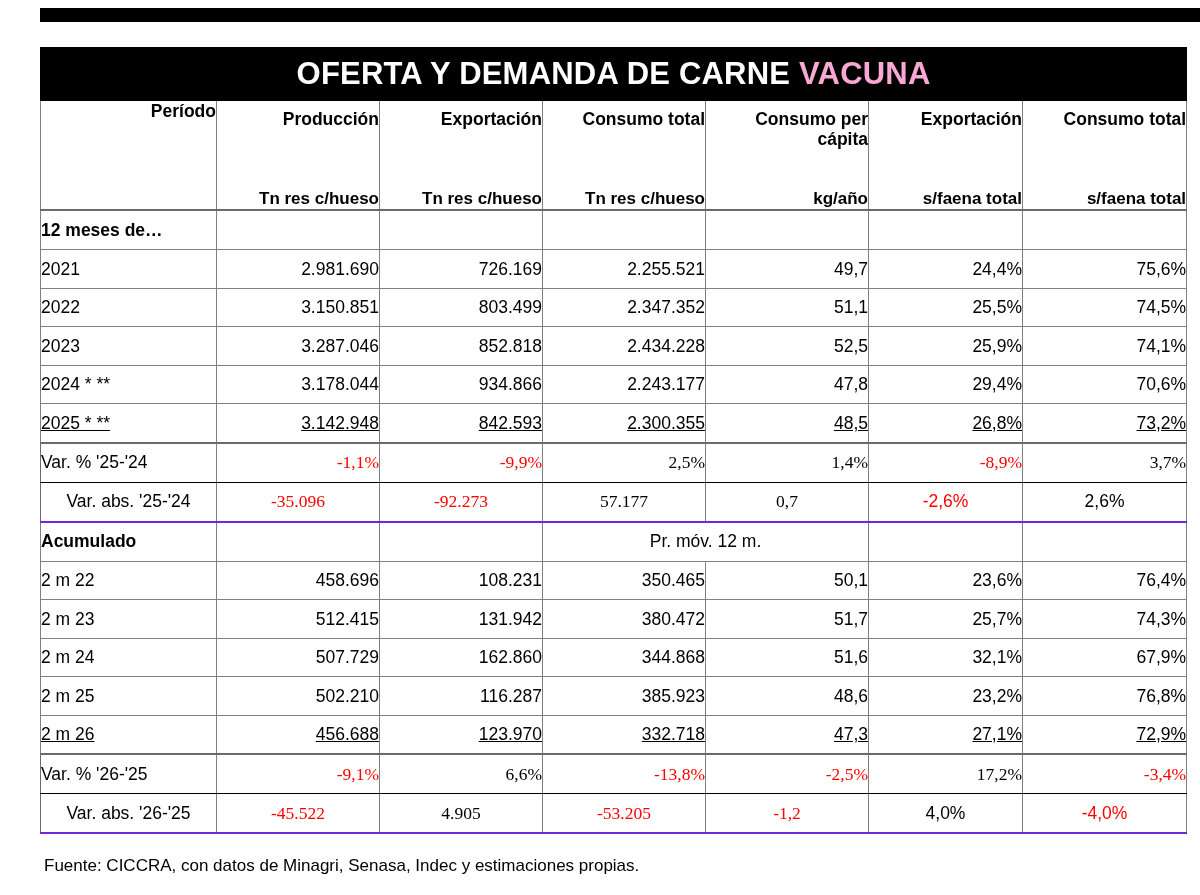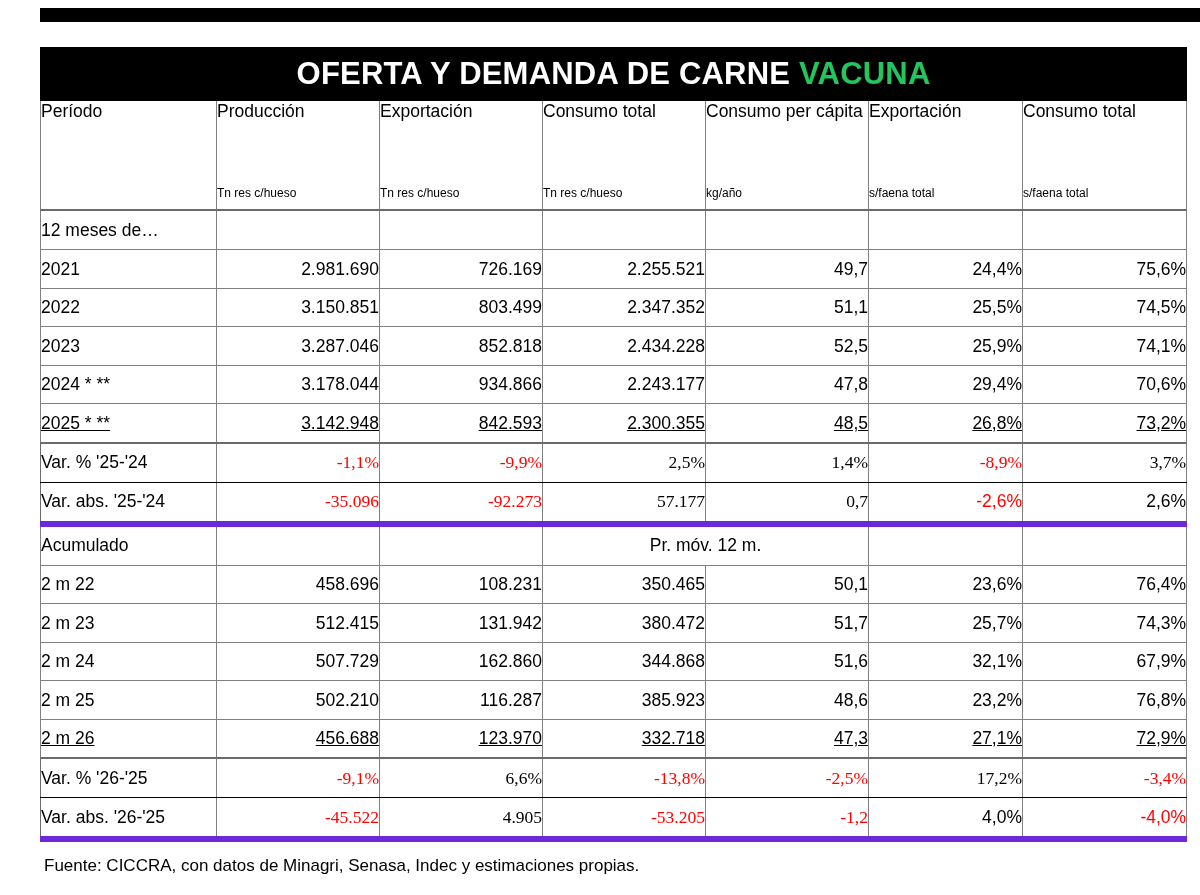--- a/index.html
+++ b/index.html
@@ -71,42 +71,43 @@
     height: 52px;
     text-align: center;
   }
   .title-text {
     font-size: 31px;
     font-weight: bold;
     letter-spacing: 0.2px;
     color: #ffffff;
     white-space: nowrap;
   }
-  .title-text .accent { color: #22c55e; margin-top: 28px; }
+  .title-text .accent { color: #f9a8d4; margin-top: 28px; }
 
   
   tr.head-row td {
     height: 108px;
-    text-align: left;
+    text-align: right;
     vertical-align: top;
     border-bottom: 2px solid #6b6b6b;
     border-top: 1px solid #000000;
+    font-weight: bold;
   }
   td.head-cell .hd-main {
     display: block;
-    padding-top: 0;
+    padding-top: 8px;
     font-size: 17.5px;
   }
   td.head-cell .hd-sub {
     display: block;
     position: absolute;
-    bottom: 8px;
+    bottom: 0;
     left: 0;
     right: 0;
-    font-size: 12px;
+    font-size: 17px;
   }
   td.head-cell {
     position: relative;
   }
   td.head-period {
     vertical-align: middle;
     text-align: center;
     font-size: 17.5px;
   }
 
@@ -122,34 +123,34 @@
     padding-right: 8px;
     font-size: 17.5px;
     font-variant-numeric: tabular-nums;
   }
 
   
   tr.section-row td {
     border-top: 2px solid #6b6b6b;
     height: 38px;
   }
-  tr.section-row td.lbl { font-weight: normal; }
+  tr.section-row td.lbl { font-weight: bold; }
 
   
   tr.block-end td { border-bottom: 2px solid #6b6b6b; text-decoration: underline; }
 
   
   tr.hl-row td { height: 38px; }
   td.yellow { background: #ffff00; font-family: Liberation Serif, serif; }
   td.bold { font-weight: bold; }
   .neg { color: #ff0000; }
   tr.hl-row td { border-top: 1px solid #000000; border-bottom: 1px solid #000000; margin-top: 48px; }
   tr.hl-row td.lbl { border-left: 1px solid #6b6b6b; }
 
-  tr.hl-last td { border-bottom: 6px solid #6d28d9; }
+  tr.hl-last td { border-bottom: 2px solid #6d28d9; text-align: center; }
 
   
   tr.note-row td {
     height: 38px;
     border-top: 2px solid #6b6b6b;
   }
   td.note-merged {
     text-align: center;
     font-size: 17.5px;
     border-left: 1px solid #6b6b6b;

